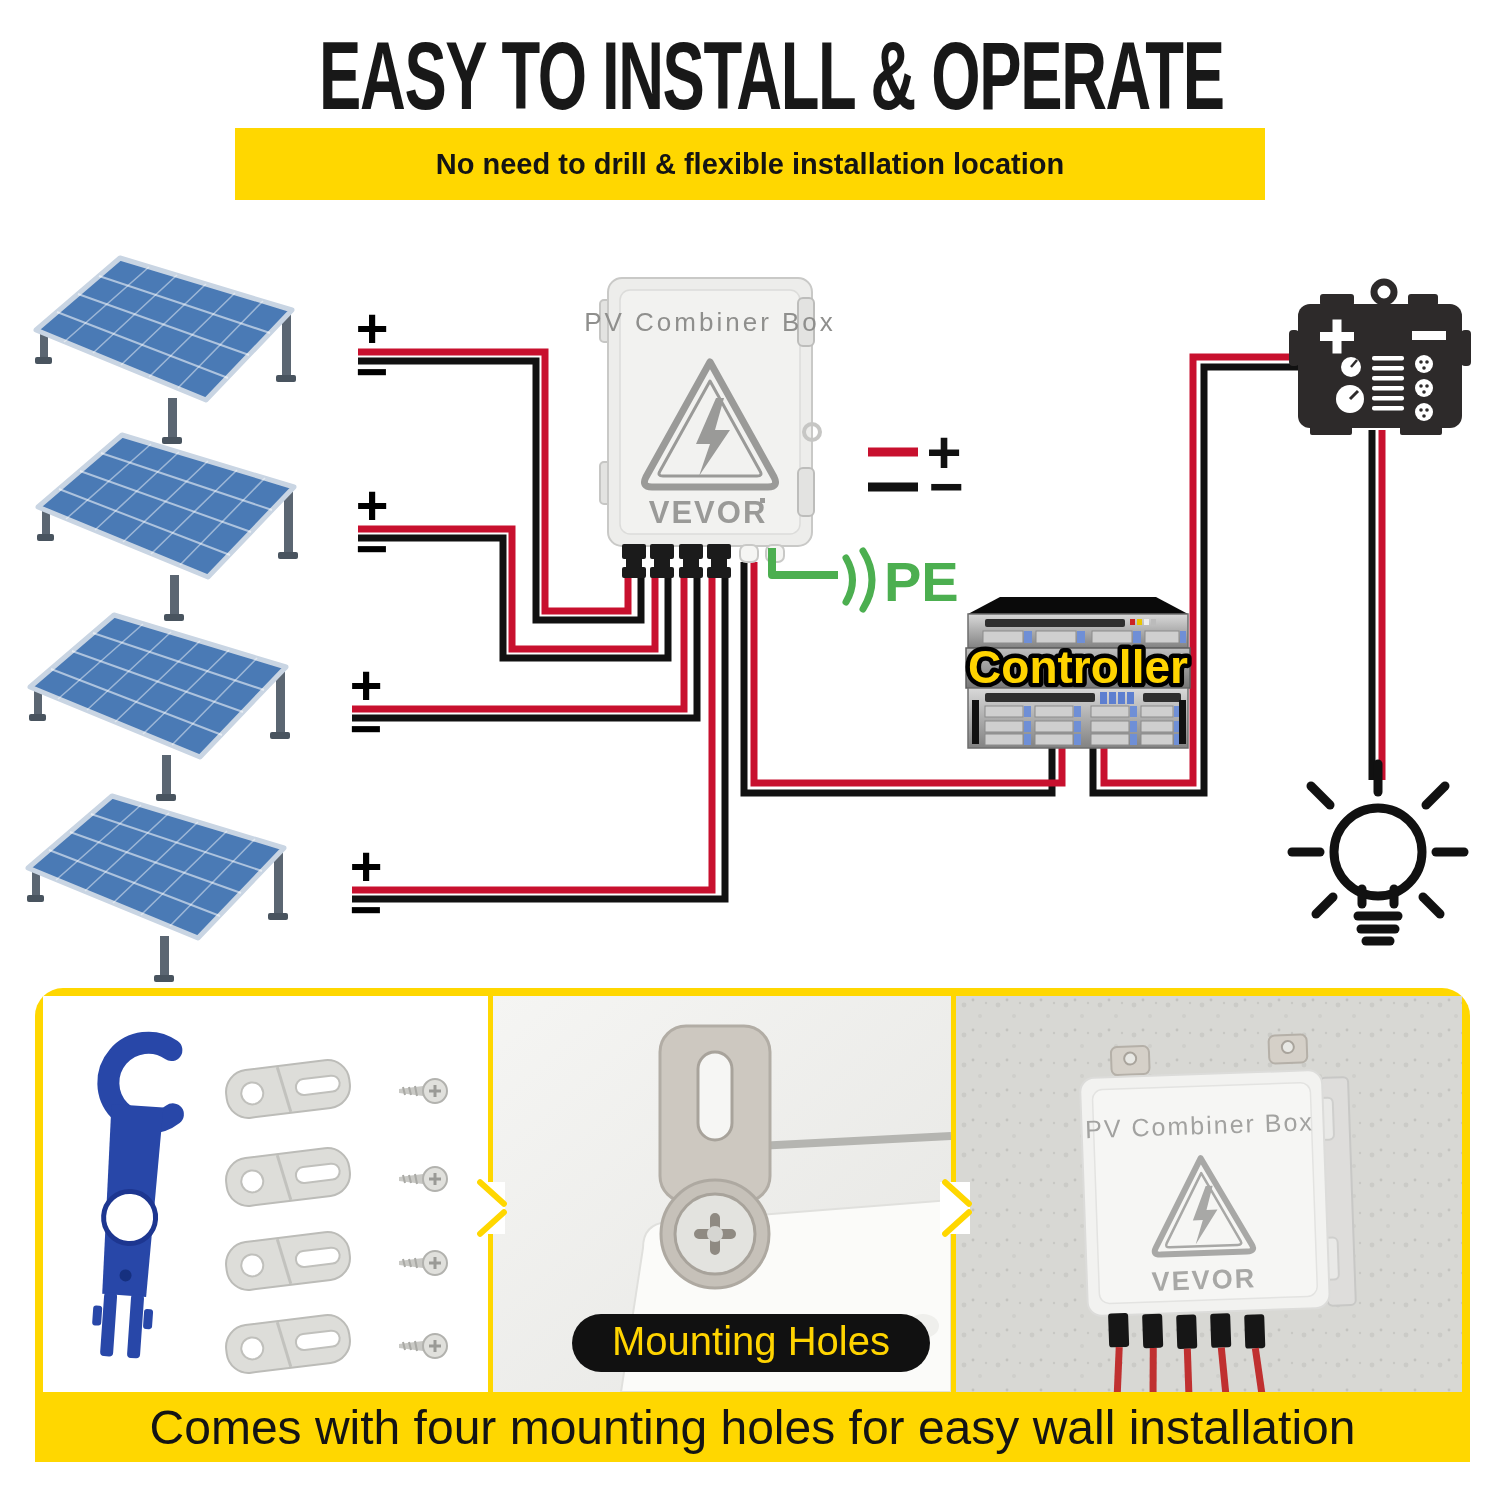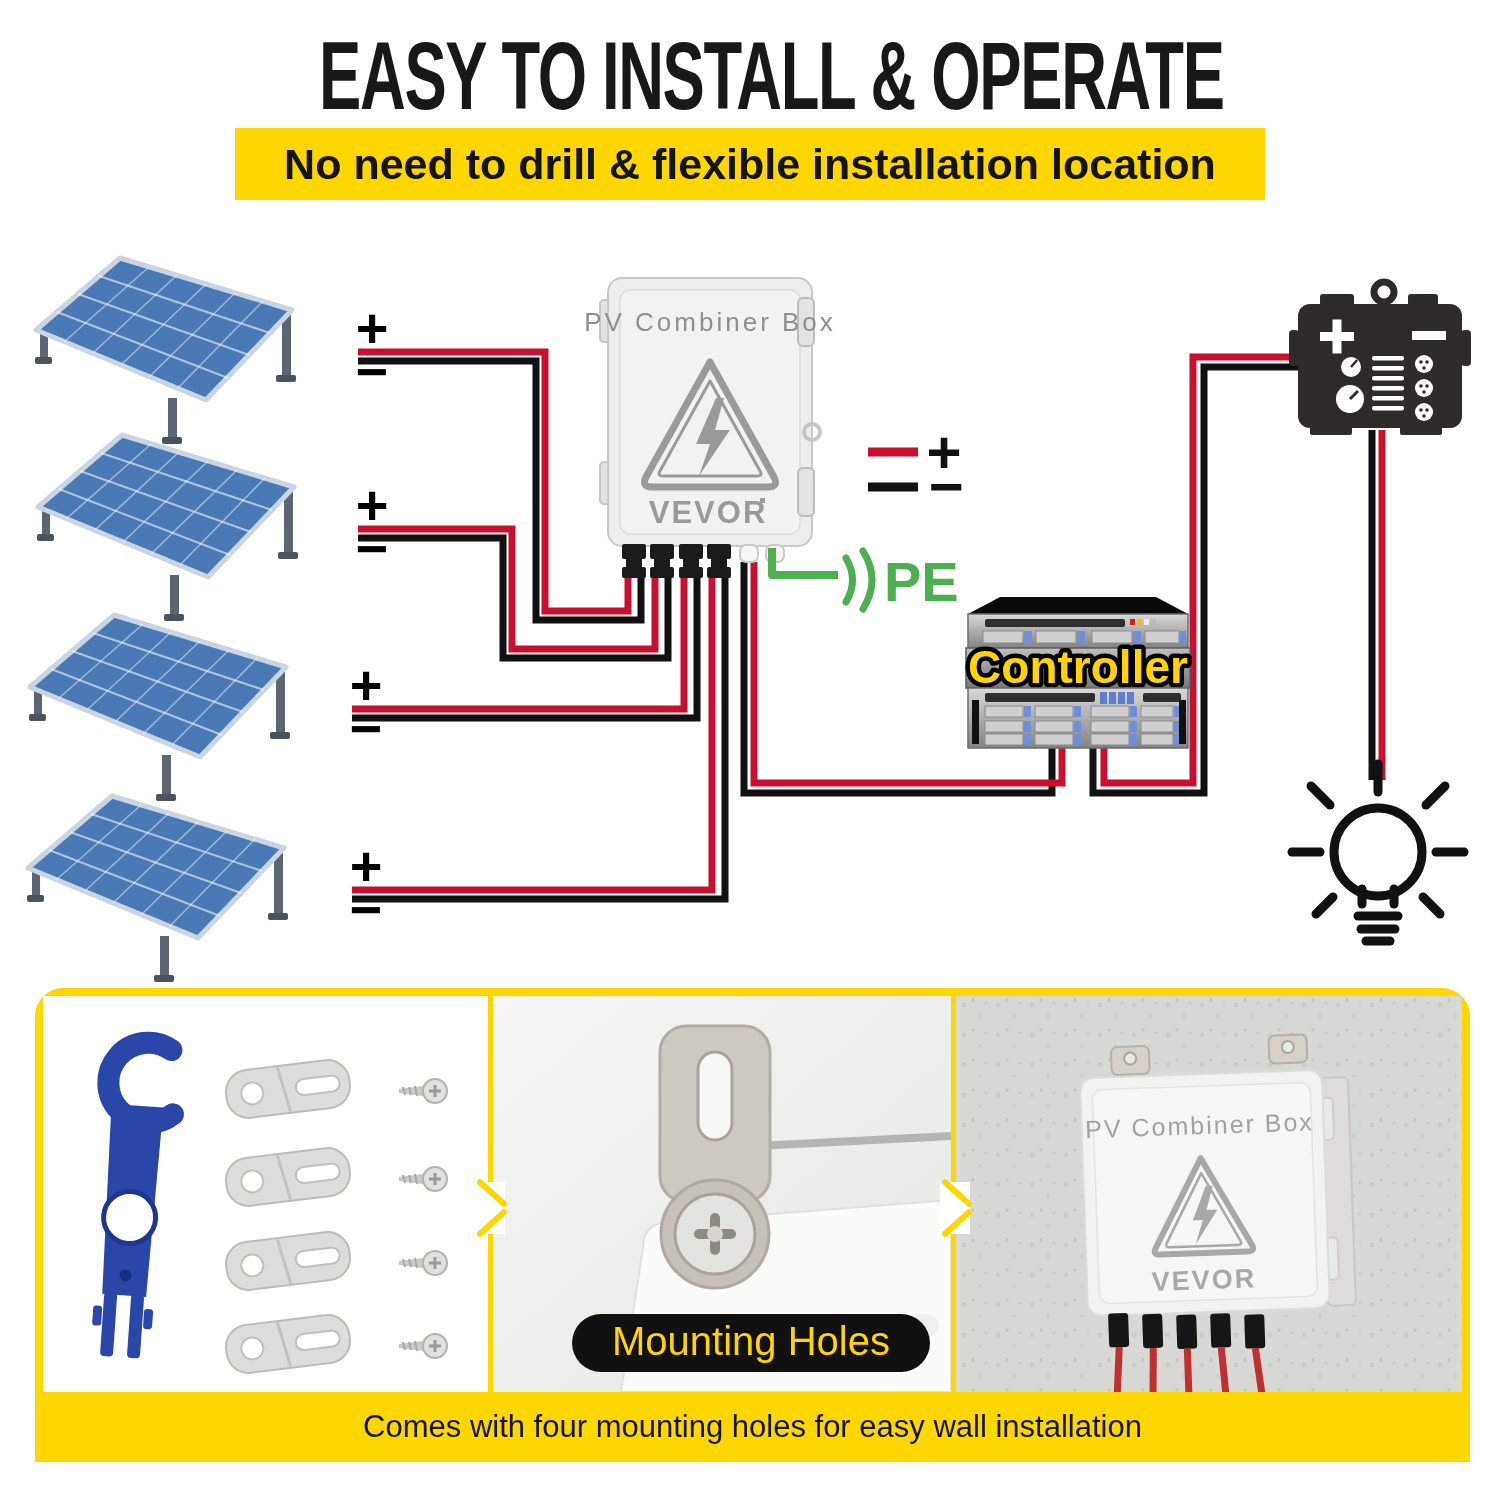--- a/index.html
+++ b/index.html
@@ -5,38 +5,38 @@
   html,body{margin:0;padding:0;background:#fff;}
   .page{position:relative;width:1500px;height:1500px;background:#fff;overflow:hidden;
         font-family:"Liberation Sans",sans-serif;color:#111;}
   .abs{position:absolute;}
   
   .title-wrap{left:0;top:28px;width:1500px;height:96px;display:flex;align-items:center;justify-content:center;padding-left:21px;}
   .title-text{font-size:96px;font-weight:bold;letter-spacing:-2px;color:#181818;
               display:inline-block;transform:scaleX(.66);white-space:nowrap;}
   .subtitle-banner{left:235px;top:128px;width:1030px;height:72px;background:#FFD700;
                    display:flex;align-items:center;justify-content:center;}
-  .subtitle-text{font-size:43px;font-weight:bold;color:#141414;white-space:nowrap;}
+  .subtitle-text{font-size:29px;font-weight:bold;color:#141414;white-space:nowrap;}
   
   .photos-frame{left:35px;top:988px;width:1435px;height:404px;background:#FFD700;
                 border-radius:28px 28px 0 0;overflow:hidden;display:flex;gap:0;}
   .photos-inner{position:absolute;left:8px;top:8px;width:1419px;height:396px;display:flex;gap:5px;}
   .photo{position:relative;height:100%;background:#fff;overflow:hidden;}
   .photo1{width:445px;}
   .photo2{width:458px;}
   .photo3{width:506px;}
   .chev{position:absolute;width:44px;height:64px;}
   .chev i{position:absolute;display:block;}
   .chev .mask{left:6px;top:6px;width:30px;height:52px;background:#fff;}
   .chev .b1,.chev .b2{left:4px;width:38px;height:6px;background:#FFD700;border-radius:3px;}
   .chev .b1{top:14px;transform:rotate(42deg);}
   .chev .b2{top:44px;transform:rotate(-42deg);}
   .caption-banner{left:35px;top:1392px;width:1435px;height:70px;background:#FFD700;
                   display:flex;align-items:center;justify-content:center;}
-  .caption-text{font-size:31px;color:#141414;white-space:nowrap;}
+  .caption-text{font-size:48px;color:#141414;white-space:nowrap;}
   svg text{font-family:"Liberation Sans",sans-serif;}
 </style>
 </head>
 <body>
 
 <div class="page">
 
   <div class="abs title-wrap">
     <span class="title-text">EASY TO INSTALL &amp; OPERATE</span>
   </div>

